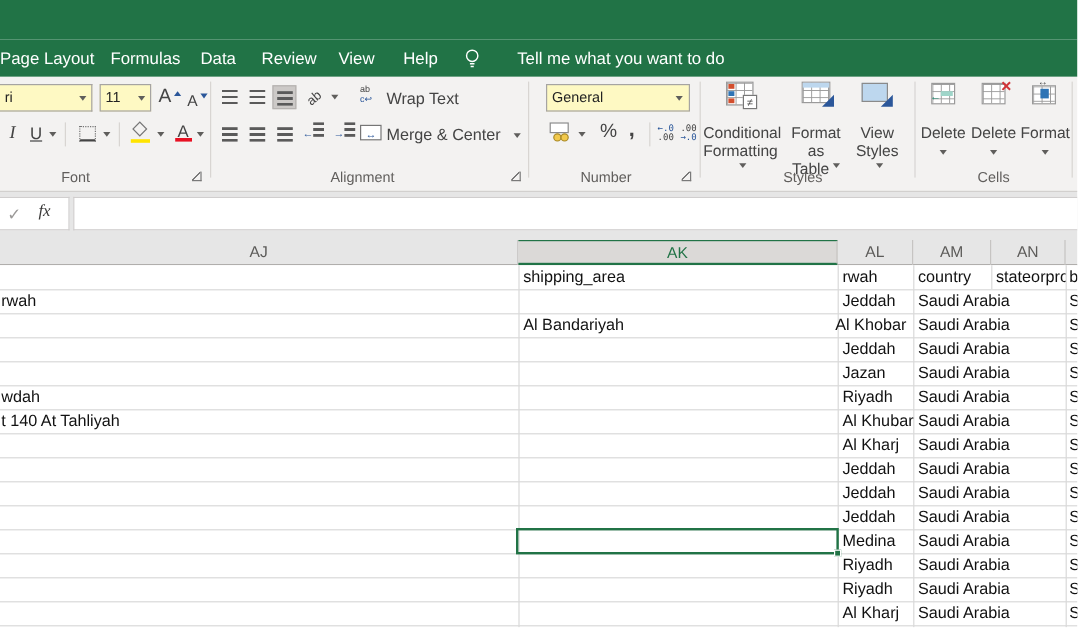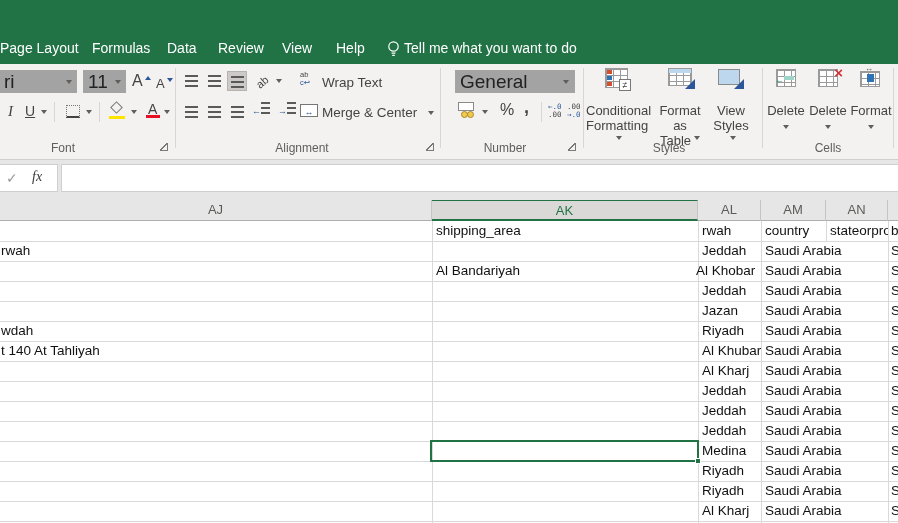--- a/index.html
+++ b/index.html
@@ -9,29 +9,29 @@
 
   
   .titlebar { position:absolute; left:0; top:0; width:898px; height:33px;
               background:#217346; color:#fff; text-align:center;
               font-size:12.5px; line-height:33px; white-space:pre; }
 
   
   .tabsbar { position:absolute; left:0; top:33px; width:898px; height:31px; background:#217346; }
   .rtab { position:absolute; top:0; height:31px; line-height:31px; color:#fff;
           font-size:14px; cursor:default; }
-  .tellme { position:absolute; top:0; height:31px; line-height:31px; color:#fff; font-size:14px; }
+  .tellme { position:absolute; top:0; height:31px; line-height:31px; color:#fff; font-size:14px;margin-left:27px; }
   .bulb { position:absolute; top:7px; }
 
   
   .ribbon { position:absolute; left:0; top:64px; width:898px; height:96px;
             background:#f3f2f1; border-bottom:1px solid #d2d0ce; font-size:13.5px; color:#444; }
   .vsep { position:absolute; top:4px; height:80px; width:1px; background:#d8d5d2; }
-  .combo { position:absolute; background:#a3a3a3; border:1px solid #a6a4a2; height:23px;
-           line-height:21px; font-size:19px; color:#222; padding-left:4px; }
+  .combo { position:absolute; background:#fef9c3; border:1px solid #a6a4a2; height:23px;
+           line-height:21px; font-size:12px; color:#222; padding-left:4px; }
   .dd { position:absolute; width:0; height:0; border:3.5px solid transparent;
         border-top:4px solid #5f5e5c; }
   .grplabel { position:absolute; top:77px; text-align:center; font-size:12px; color:#605e5c; }
   .launcher { position:absolute; top:79px; width:8px; height:8px;
               border-right:1px solid #7a7a7a; border-bottom:1px solid #7a7a7a;
               background:linear-gradient(135deg, transparent 46%, #7a7a7a 46% 58%, transparent 58%); }
   .btnbox { position:absolute; }
   .selbtn { background:#ccc9c7; border:1px solid #b5b2b0; }
   .ico-lines { display:inline-block; width:13px; height:12px;
                background:repeating-linear-gradient(to bottom,#5a5a5a 0 2px,transparent 2px 5px); }

